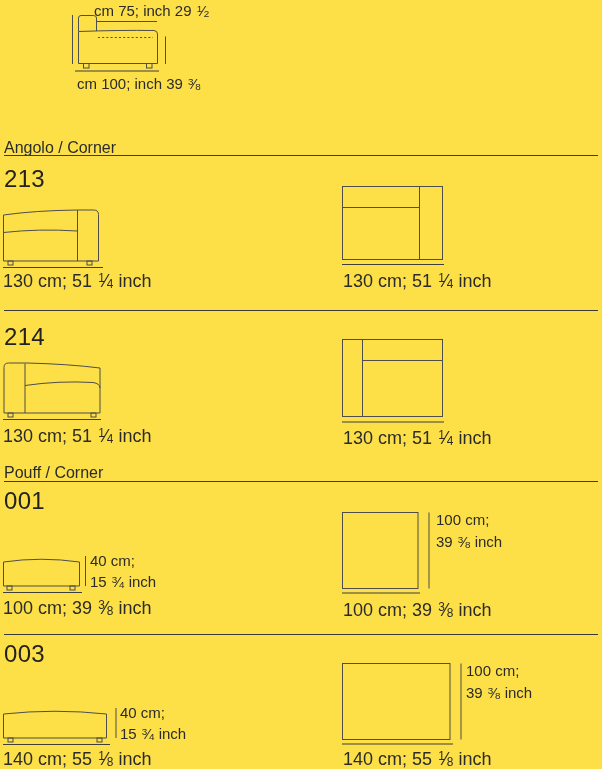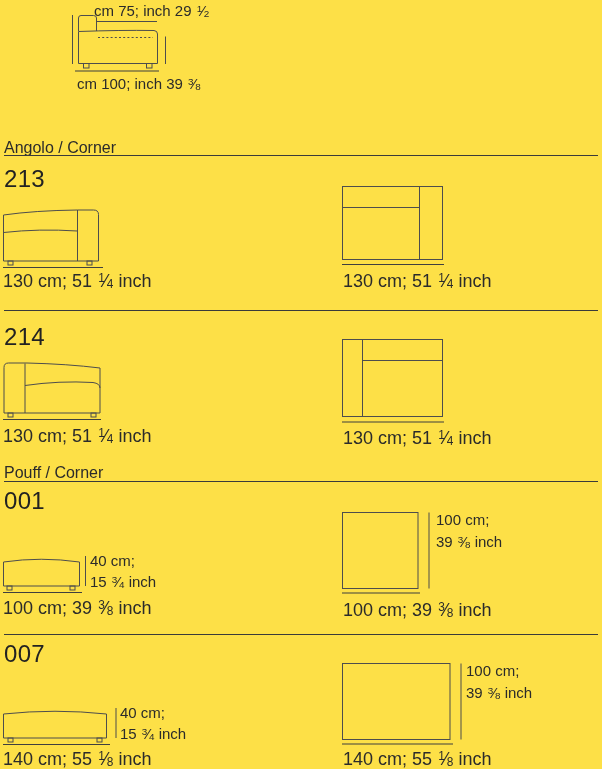--- a/index.html
+++ b/index.html
@@ -110,21 +110,21 @@
     <line class="underline" x1="0" y1="82" x2="78" y2="82"></line>
   </svg>
   <div class="lbl two-line" style="left:436px;top:510px;line-height:20px;">
     <div>100 cm;</div>
     <div>39 <span class="fr"><sup>3</sup><span class="sl">⁄</span><sub>8</sub></span> inch</div>
   </div>
   <div class="lbl dim" style="left:343px;top:598px;">100 cm; 39 <span class="fr"><sup>3</sup><span class="sl">⁄</span><sub>8</sub></span> inch</div>
 
   <div class="rule" style="top:634px;"></div>
 
-  <div class="code" style="top:640px;">007</div>
+  <div class="code" style="top:640px;">003</div>
 
   <svg style="left:3px;top:706px;" width="118" height="44" viewBox="0 0 118 44">
     <path d="M0.5,32 L0.5,8 Q52,2.5 103.5,8 L103.5,32 Z"></path>
     <rect x="5" y="32" width="5" height="4"></rect>
     <rect x="94" y="32" width="5" height="4"></rect>
     <line x1="113" y1="2" x2="113" y2="32"></line>
     <line class="underline" x1="0" y1="38.5" x2="107" y2="38.5"></line>
   </svg>
   <div class="lbl two-line" style="left:120px;top:703px;line-height:19px;">
     <div>40 cm;</div>

